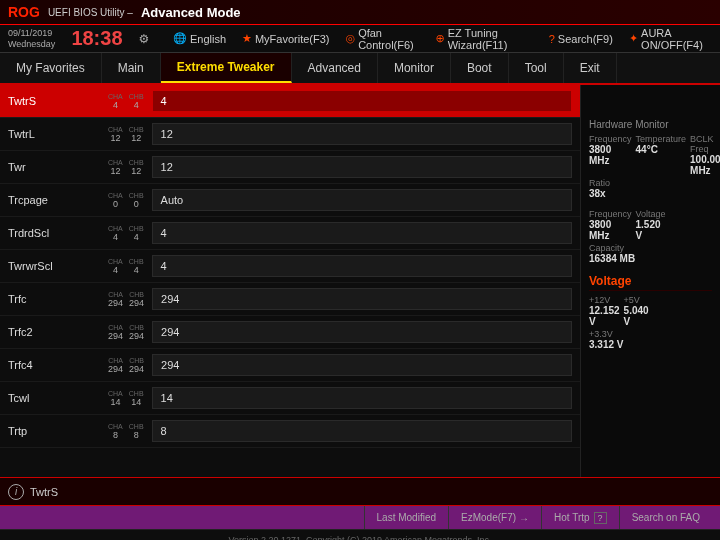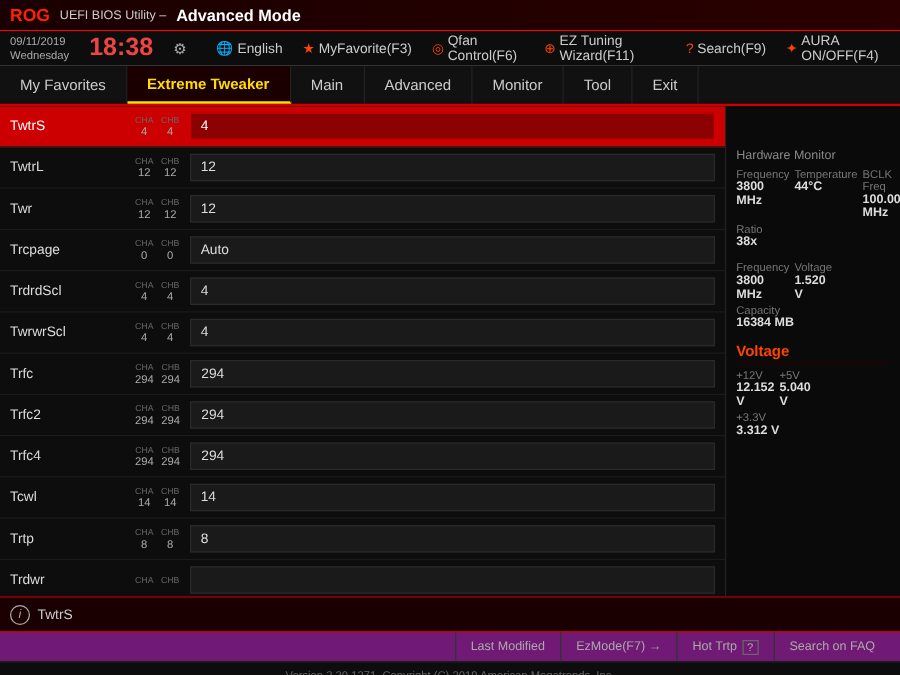--- a/index.html
+++ b/index.html
@@ -291,24 +291,25 @@
   </div>
 
   <div class="infobar-item">
     <span style="color:#ff4400;">✦</span>
     <span>AURA ON/OFF(F4)</span>
   </div>
 </div>
 
 <div id="navmenu">
   <div class="nav-item">My Favorites</div>
+  <div class="nav-item">Main</div>
   <div class="nav-item active">Extreme Tweaker</div>
-  <div class="nav-item">Main</div>
   <div class="nav-item">Advanced</div>
   <div class="nav-item">Monitor</div>
+  <div class="nav-item">Boot</div>
   <div class="nav-item">Tool</div>
   <div class="nav-item">Exit</div>
 </div>
 
 <div id="maincontent">
 
   <div id="tablearea">
 
     <div class="timing-row selected">
       <span class="row-label">TwtrS</span>
@@ -490,36 +491,20 @@
         <div class="ch-box">
             <span class="ch-label">CHB</span>
             <span class="ch-val">8</span>
           </div>
       </div>
       <div class="value-bar">
           <span>8</span>
         </div>
     </div>
 
-    <div class="timing-row">
-      <span class="row-label">Trdwr</span>
-      <div class="cha-chb">
-        <div class="ch-box">
-            <span class="ch-label">CHA</span>
-            <span class="ch-val"></span>
-          </div>
-        <div class="ch-box">
-            <span class="ch-label">CHB</span>
-            <span class="ch-val"></span>
-          </div>
-      </div>
-      <div class="value-bar">
-          <span></span>
-        </div>
-    </div>
 
   </div>
 
   <div id="rightpanel">
     <div class="panel-title">Hardware Monitor</div>
 
     <div class="hw-section">
       <div class="hw-grid">
         <div>
           <div class="hw-label">Frequency</div>

